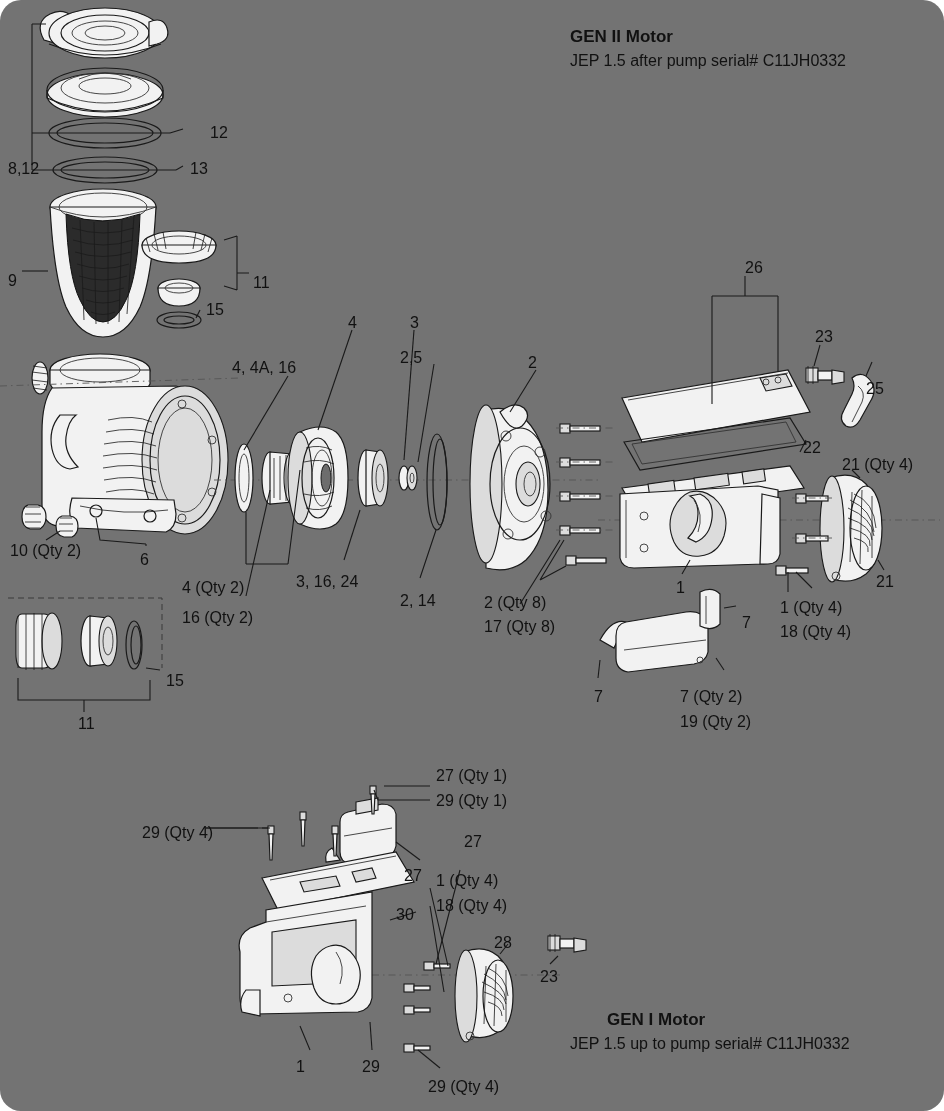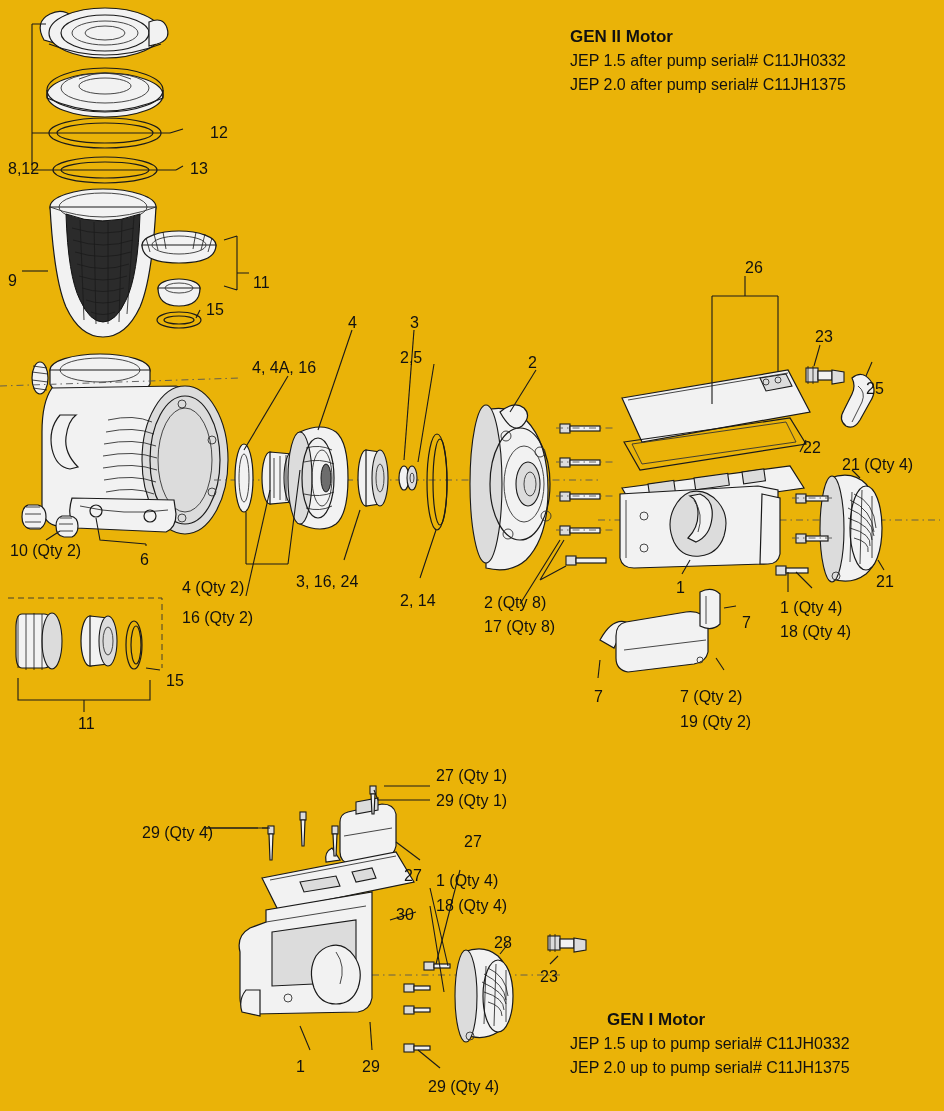--- a/index.html
+++ b/index.html
@@ -9,21 +9,22 @@
   }
   body {
     font-family: "Liberation Sans", sans-serif;
     color: #000000;
   }
   #page {
     position: relative;
     width: 944px;
     height: 1111px;
     overflow: hidden;
-    background: #eab308;
+    background: #737373;
+    border-radius: 21px;
   }
   .lbl {
     position: absolute;
     font-size: 16px;
     line-height: 19px;
     white-space: nowrap;
     color: #111111;
   }
   .lbl.bold {
     font-weight: bold;
@@ -501,38 +502,36 @@
     <path class="leader" d="M246 596 L270 490"></path>
     <path class="leader" d="M344 560 L360 510"></path>
     <path class="leader" d="M420 578 L436 530"></path>
     <path class="leader" d="M540 580 L566 566 M540 580 L564 540"></path>
     <path class="leader" d="M520 604 L560 540"></path>
     <path class="leader" d="M812 588 L796 572"></path>
   </svg>
 
   <div class="lbl bold" style="left:570px;top:27px;">GEN II Motor</div>
   <div class="lbl" style="left:570px;top:51px;text-align:center;">JEP 1.5 after pump serial# C11JH0332</div>
-  <div class="lbl" style="left:570px;top:75px;">JEP 2.0 after pump serial# C11JH1375</div>
   <div class="lbl bold" style="left:570px;top:1010px;margin-left:37px;">GEN I Motor</div>
   <div class="lbl" style="left:570px;top:1034px;">JEP 1.5 up to pump serial# C11JH0332</div>
-  <div class="lbl" style="left:570px;top:1058px;">JEP 2.0 up to pump serial# C11JH1375</div>
 
   <div class="lbl" style="left:190px;top:123px;margin-left:20px;">12</div>
   <div class="lbl" style="left:8px;top:159px;">8,12</div>
   <div class="lbl" style="left:190px;top:159px;">13</div>
   <div class="lbl" style="left:8px;top:271px;">9</div>
   <div class="lbl" style="left:253px;top:273px;">11</div>
   <div class="lbl" style="left:206px;top:300px;">15</div>
   <div class="lbl" style="left:348px;top:313px;">4</div>
   <div class="lbl" style="left:410px;top:313px;">3</div>
   <div class="lbl" style="left:745px;top:258px;">26</div>
   <div class="lbl" style="left:815px;top:327px;">23</div>
   <div class="lbl" style="left:866px;top:345px;margin-top:34px;">25</div>
   <div class="lbl" style="left:400px;top:348px;">2,5</div>
-  <div class="lbl" style="left:252px;top:358px;">4, 4A, 16</div>
+  <div class="lbl" style="left:232px;top:358px;">4, 4A, 16</div>
   <div class="lbl" style="left:528px;top:353px;">2</div>
   <div class="lbl" style="left:803px;top:438px;">22</div>
   <div class="lbl" style="left:842px;top:455px;">21 (Qty 4)</div>
   <div class="lbl" style="left:10px;top:541px;">10 (Qty 2)</div>
   <div class="lbl" style="left:140px;top:550px;">6</div>
   <div class="lbl" style="left:876px;top:572px;">21</div>
   <div class="lbl" style="left:676px;top:578px;">1</div>
   <div class="lbl" style="left:182px;top:578px;">4 (Qty 2)</div>
   <div class="lbl" style="left:296px;top:572px;">3, 16, 24</div>
   <div class="lbl" style="left:400px;top:591px;">2, 14</div>

